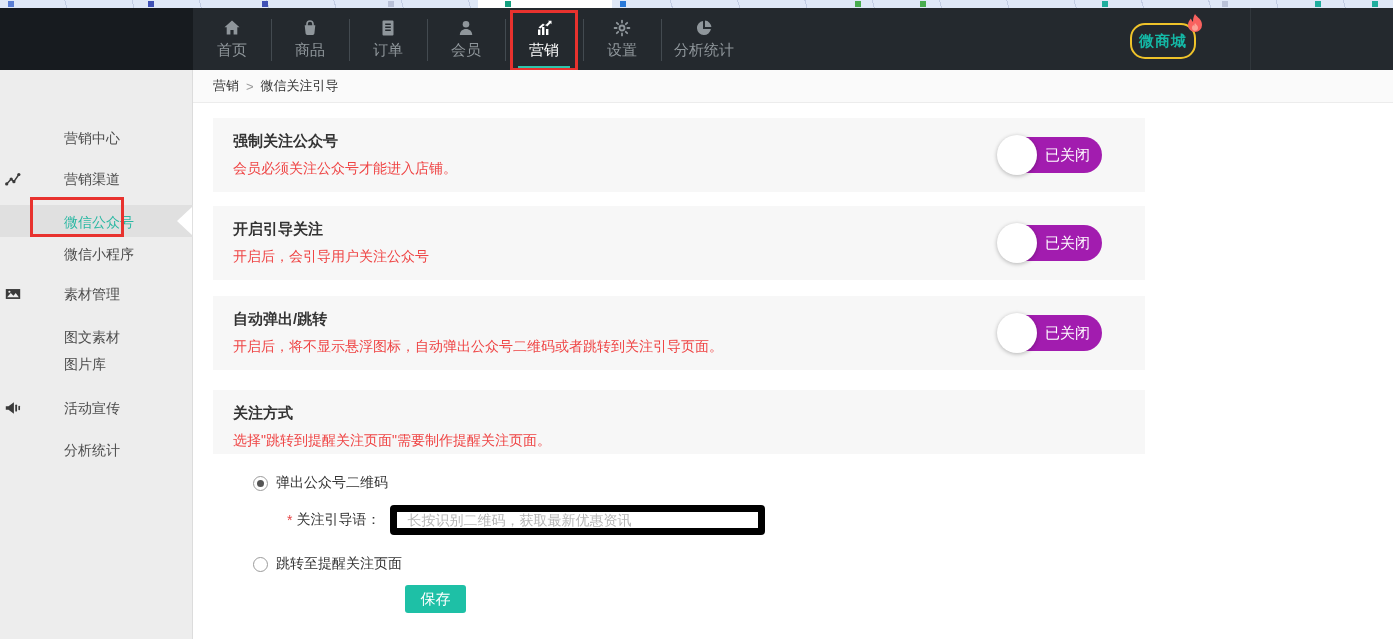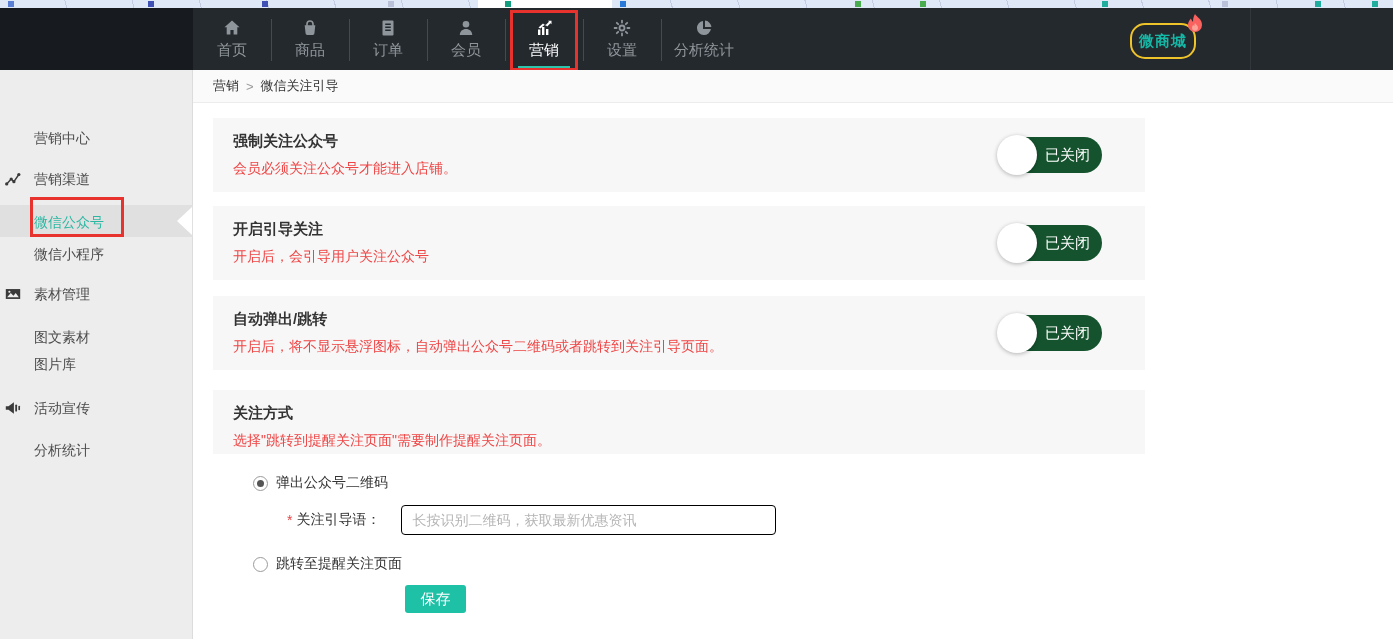--- a/index.html
+++ b/index.html
@@ -39,56 +39,56 @@
   .breadcrumb { position:absolute; left:193px; top:70px; width:1200px; height:33px; background:#fafafa;
     border-bottom:1px solid #ececec; display:flex; align-items:center; padding-left:20px;
     font-size:13px; color:#333; }
   .breadcrumb .sep { color:#9a9a9a; margin:0 7px; }
   .breadcrumb .crumb-link { cursor:pointer; }
 
   
   .sidebar { position:absolute; left:0; top:70px; width:193px; height:569px; background:#ededed;
     border-right:1px solid #dcdcdc; }
   .side-item { position:absolute; left:0; width:193px; height:20px; line-height:20px;
-    padding-left:34px; font-size:14px; color:#4c4c4c; cursor:pointer; }
+    padding-left:64px; font-size:14px; color:#4c4c4c; cursor:pointer; }
   .side-item svg { position:absolute; left:4px; top:1px; width:18px; height:18px; fill:#3a3a3a; }
   .side-selected-band { position:absolute; left:0; top:135px; width:193px; height:32px; background:#e0e0e0; }
   .side-notch { position:absolute; right:0; top:137px; width:0; height:0;
     border-right:15px solid #fff; border-top:14px solid transparent; border-bottom:14px solid transparent; }
   .side-item.active { color:#2bb8a3; }
   .hl-box.side-box { left:30px; top:127px; width:94px; height:40px; }
 
   
   .content { position:absolute; left:193px; top:103px; width:952px; height:536px; background:#fff; }
   .card { position:absolute; left:20px; right:0; background:#f7f7f7; padding:14px 20px; }
   .card .card-title { font-size:15px; font-weight:bold; color:#333; margin-bottom:9px; }
   .card .card-desc { font-size:14px; color:#ef4444; }
   .card1 { top:15px;  height:74px; }
   .card2 { top:103px; height:74px; }
   .card3 { top:193px; height:74px; }
   .card4 { top:287px; height:64px; }
 
   .toggle { position:absolute; right:43px; top:50%; margin-top:-18px; width:103px; height:36px;
-    border-radius:18px; background:#14532d; color:#fff; font-size:15px; cursor:pointer; }
+    border-radius:18px; background:#a21caf; color:#fff; font-size:15px; cursor:pointer; }
   .toggle .knob { position:absolute; left:-2px; top:-2px; width:40px; height:40px; border-radius:50%;
     background:#fff; box-shadow:0 1px 4px rgba(0,0,0,.28); }
   .toggle .toggle-label { position:absolute; left:46px; top:0; line-height:36px; }
 
   .radio-row { position:absolute; left:60px; display:flex; align-items:center; gap:8px;
     font-size:14px; color:#333; cursor:pointer; }
   .radio-row.r1 { top:371px; }
   .radio-row.r2 { top:452px; }
   .radio { width:15px; height:15px; border:1px solid #9b9b9b; border-radius:50%; background:#fff;
     display:inline-flex; align-items:center; justify-content:center; }
   .radio.checked::after { content:""; width:7px; height:7px; border-radius:50%; background:#555; }
 
   .field-row { position:absolute; left:94px; top:402px; display:flex; align-items:center; font-size:14px; }
   .field-row .req { color:#e64545; margin-right:4px; }
-  .field-row .field-label { color:#333; margin-right:21px; }
-  .guide-input { width:375px; height:30px; border:1px solid #000000; border-radius:4px; padding:0 10px;
+  .field-row .field-label { color:#333; margin-right:10px; }
+  .guide-input { width:375px; height:30px; border:7px solid #000000; border-radius:4px; padding:0 10px;
     font-size:14px; color:#333; outline:none; font-family:"Liberation Sans", sans-serif; }
   .guide-input::placeholder { color:#b5b5b5; }
 
   .save-btn { position:absolute; left:212px; top:482px; width:61px; height:28px; background:#1ec0a6;
     color:#fff; border:none; border-radius:3px; font-size:15px; cursor:pointer;
     font-family:"Liberation Sans", sans-serif; }
 </style>
 </head>
 <body>
 

